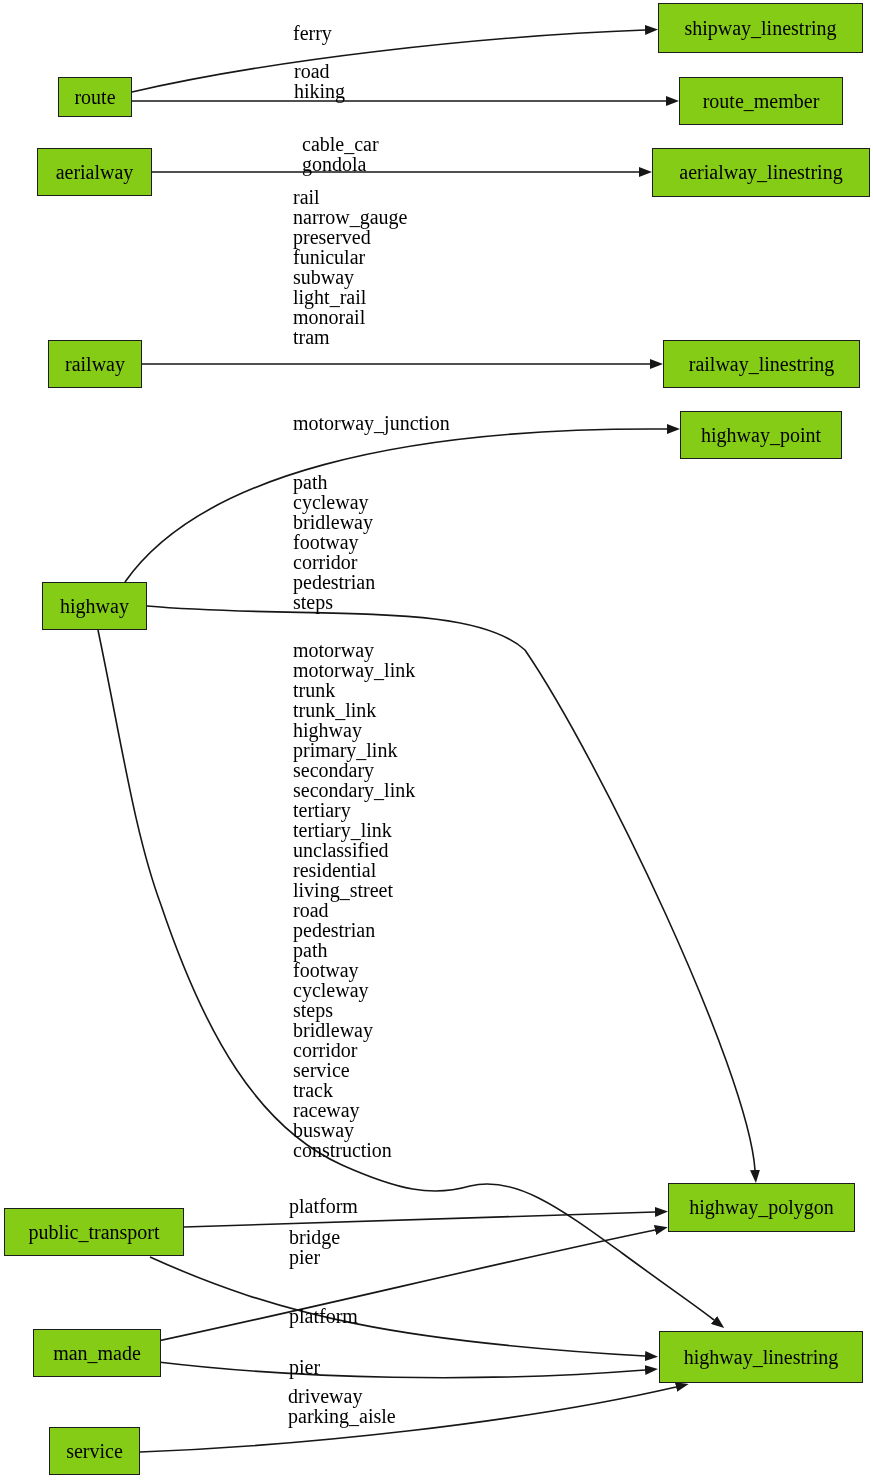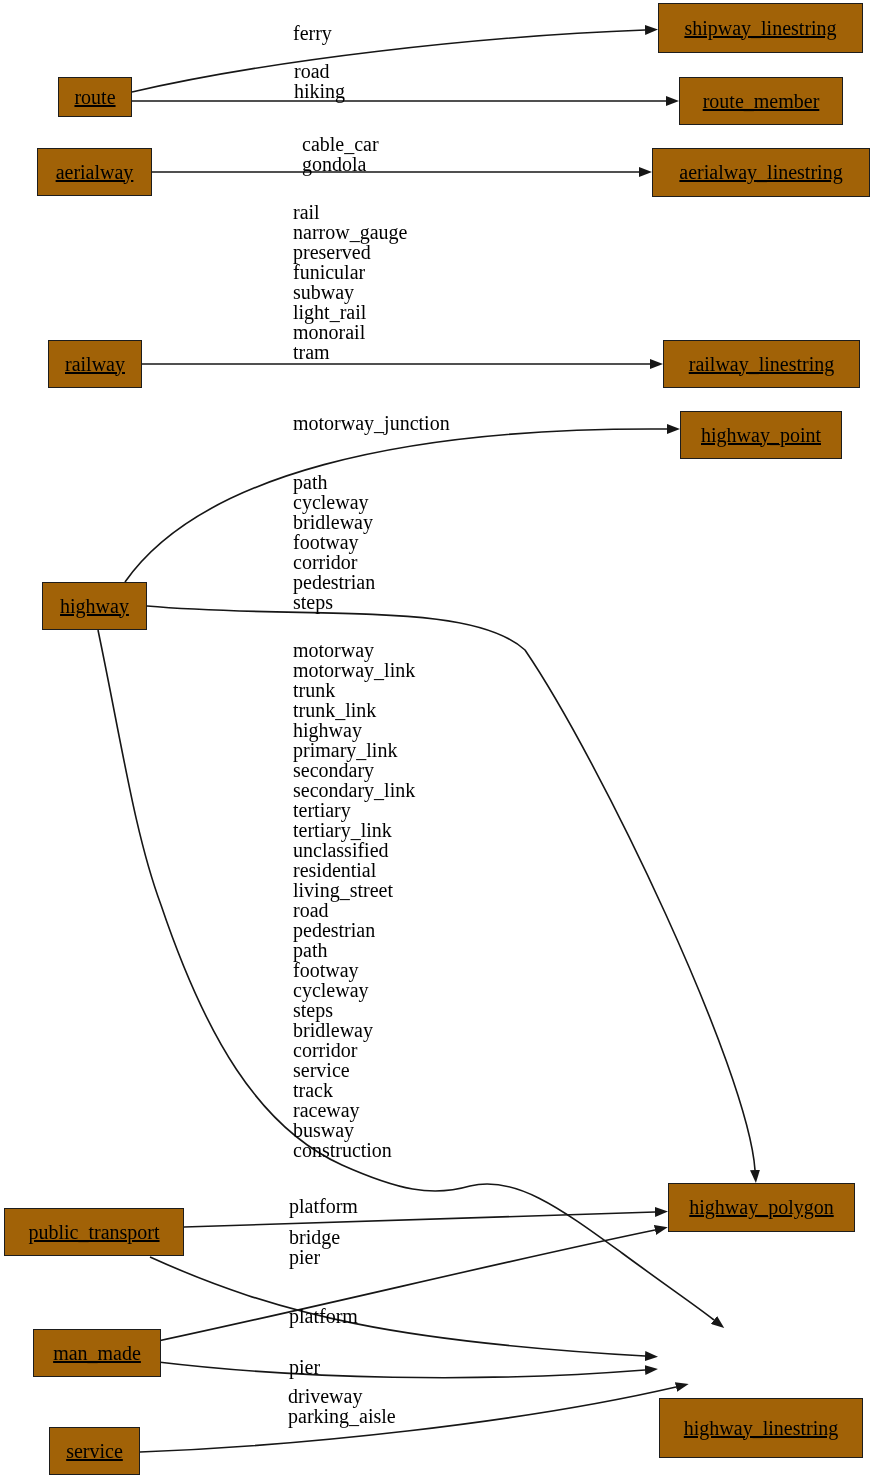--- a/index.html
+++ b/index.html
@@ -3,23 +3,23 @@
 <meta charset="utf-8">
 <style>
   html,body{margin:0;padding:0;background:#ffffff;}
   .canvas{
     position:relative;width:873px;height:1480px;background:#ffffff;
     font-family:"Liberation Serif", serif;color:#000;overflow:hidden;
   }
   svg.edge-layer{position:absolute;left:0;top:0;width:873px;height:1480px;}
   svg.edge-layer path.edge{fill:none;stroke:#161616;stroke-width:1.6px;}
   .node{
-    position:absolute;background:#a16207;border:1.5px solid #1d1d1d;
+    position:absolute;background:#84cc16;border:1.5px solid #1d1d1d;
     box-sizing:border-box;display:flex;align-items:center;justify-content:center;
-    font-size:20px;white-space:nowrap;z-index:2;text-decoration:underline;
+    font-size:20px;white-space:nowrap;z-index:2;
   }
   .elabel{
     position:absolute;font-size:20px;line-height:20px;
     white-space:nowrap;z-index:1;
   }
 </style>
 </head>
 <body>
 
 <div class="canvas">
@@ -50,34 +50,34 @@
   <div class="node" style="left:37px;top:148px;width:115px;height:48px">aerialway</div>
   <div class="node" style="left:652px;top:148px;width:218px;height:49px">aerialway_linestring</div>
   <div class="node" style="left:48px;top:340px;width:94px;height:48px">railway</div>
   <div class="node" style="left:663px;top:340px;width:197px;height:48px">railway_linestring</div>
   <div class="node" style="left:42px;top:582px;width:105px;height:48px">highway</div>
   <div class="node" style="left:668px;top:1183px;width:187px;height:49px">highway_polygon</div>
   <div class="node" style="left:680px;top:411px;width:162px;height:48px">highway_point</div>
   <div class="node" style="left:4px;top:1208px;width:180px;height:48px">public_transport</div>
   <div class="node" style="left:33px;top:1329px;width:128px;height:48px">man_made</div>
   <div class="node" style="left:49px;top:1427px;width:91px;height:48px">service</div>
-  <div class="node" style="left:659px;top:1398px;width:204px;height:60px">highway_linestring</div>
+  <div class="node" style="left:659px;top:1331px;width:204px;height:52px">highway_linestring</div>
 
   <div class="elabel" style="left:293px;top:23px;width:260px">
       <div>ferry</div>
     </div>
   <div class="elabel" style="left:294px;top:61px;width:260px">
       <div>road</div>
       <div>hiking</div>
     </div>
   <div class="elabel" style="left:302px;top:134px;width:260px">
       <div>cable_car</div>
       <div>gondola</div>
     </div>
-  <div class="elabel" style="left:293px;top:202px;width:260px">
+  <div class="elabel" style="left:293px;top:187px;width:260px">
       <div>rail</div>
       <div>narrow_gauge</div>
       <div>preserved</div>
       <div>funicular</div>
       <div>subway</div>
       <div>light_rail</div>
       <div>monorail</div>
       <div>tram</div>
     </div>
   <div class="elabel" style="left:293px;top:413px;width:260px">

